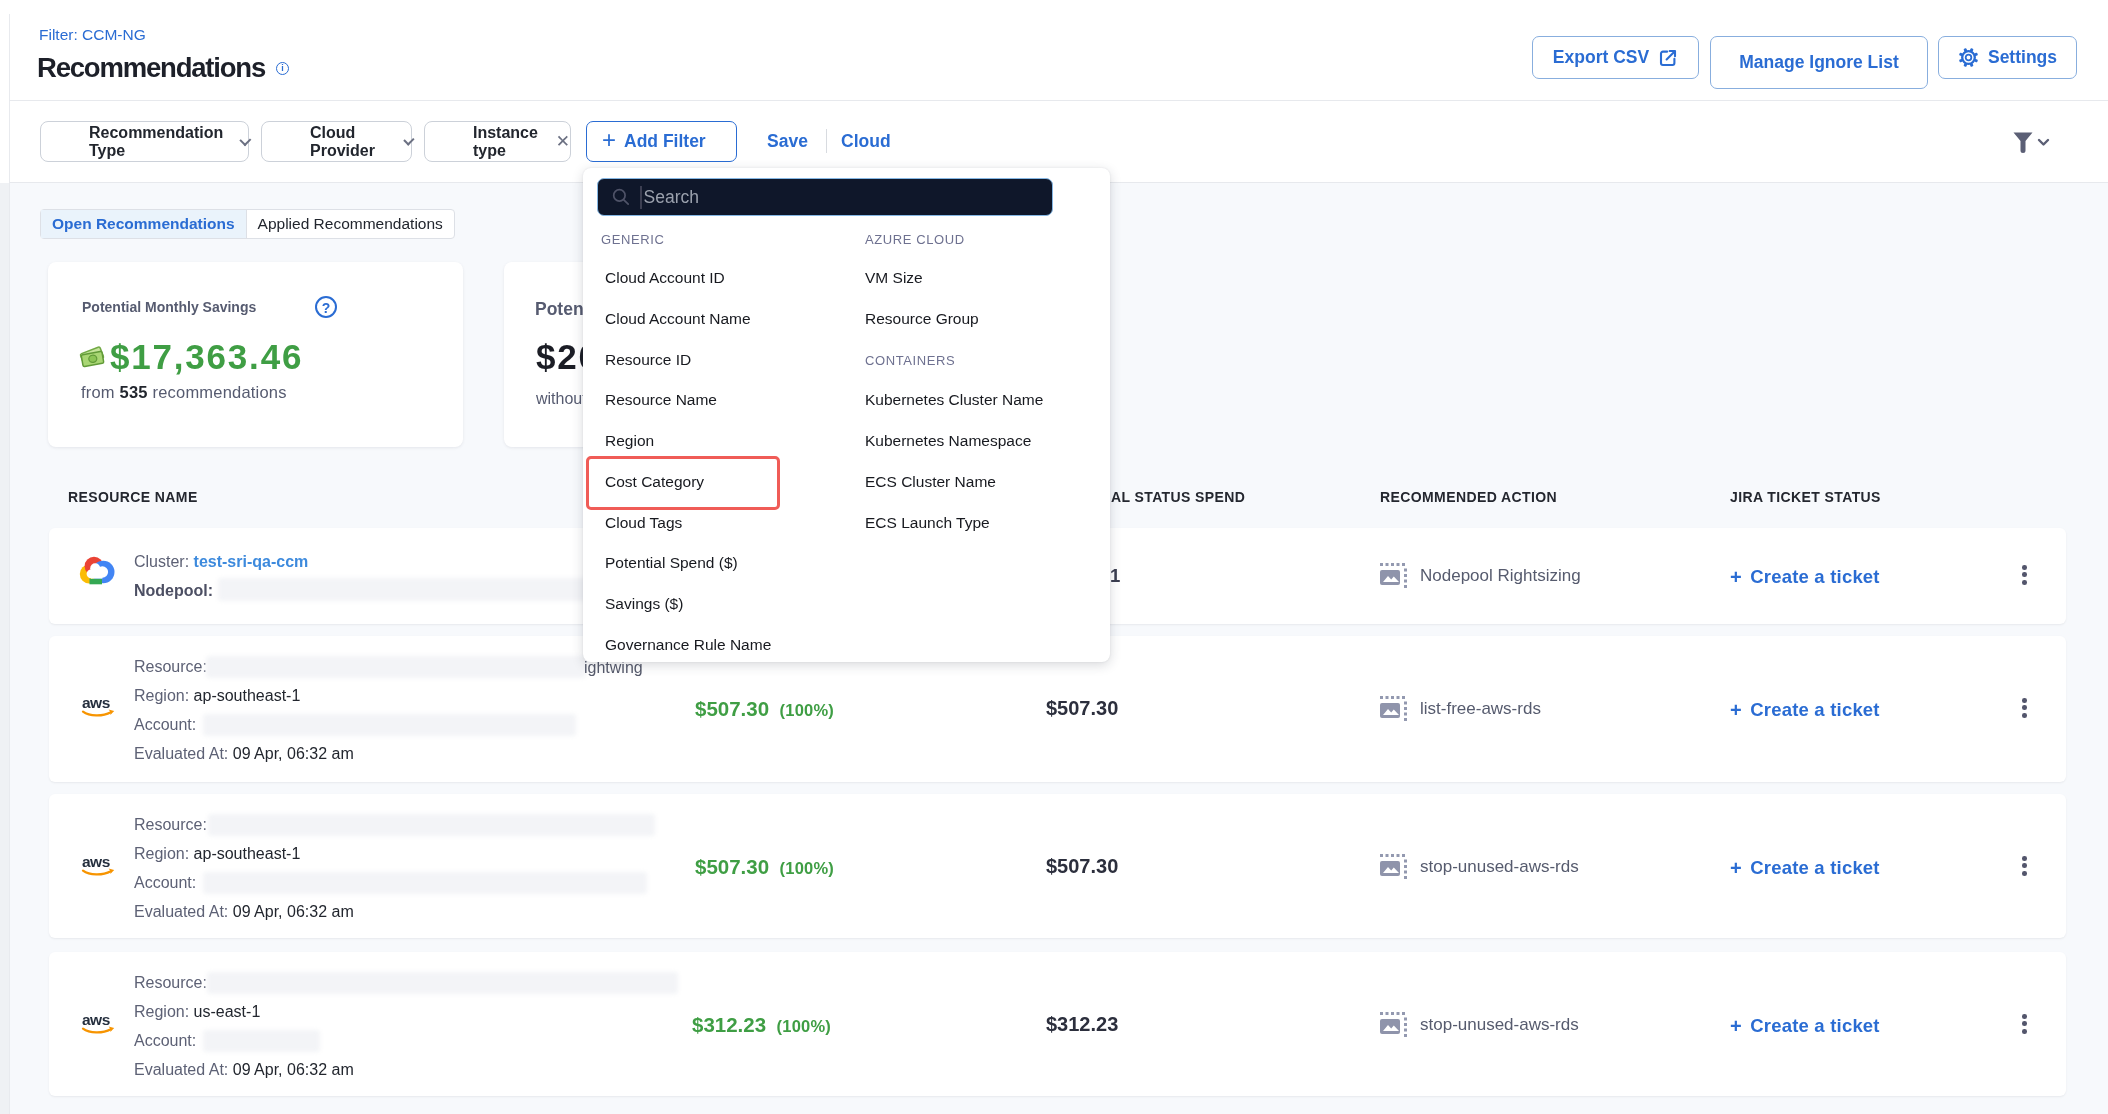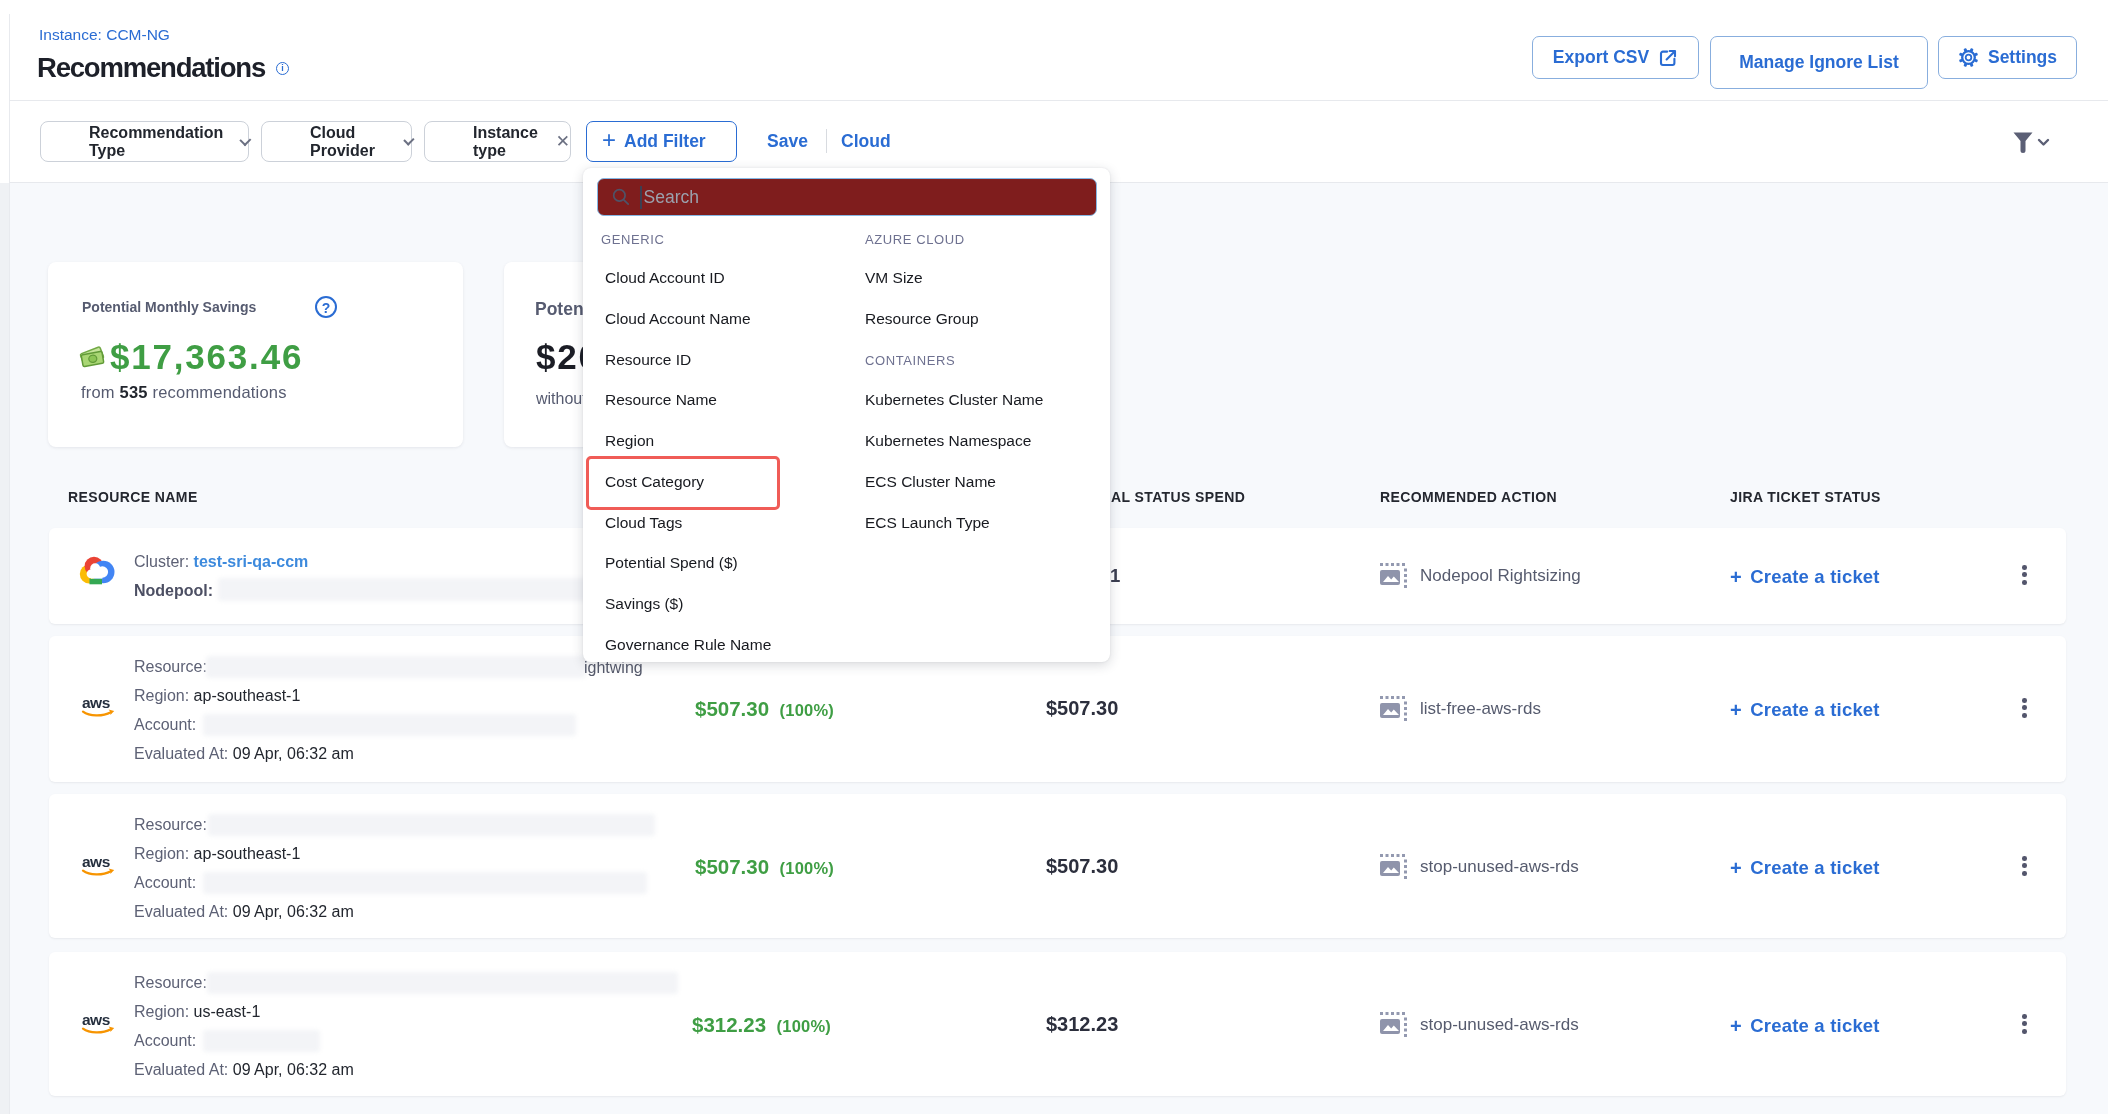--- a/index.html
+++ b/index.html
@@ -37,21 +37,21 @@
 </head>
 <body>
 <div id="page">
 
   <div class="abs" style="left:10px; top:183px; width:2098px; height:931px; background:#f7f9fc;"></div>
   <div class="abs" style="left:0px; top:183px; width:9px; height:931px; background:#eff1f4;"></div>
   <div class="abs" style="left:9px; top:14px; width:1px; height:1100px; background:#e8eaee;"></div>
   <div class="abs" style="left:9px; top:100px; width:2099px; height:1px; background:#e7e9ed;"></div>
   <div class="abs" style="left:9px; top:182px; width:2099px; height:1px; background:#e7e9ed;"></div>
 
-  <div class="abs blue" style="left:39px; top:26px; font-size:15.5px;">Instance: CCM-NG</div>
+  <div class="abs blue" style="left:39px; top:26px; font-size:15.5px;">Filter: CCM-NG</div>
   <div class="abs" style="left:37px; top:52px; font-size:27.5px; font-weight:bold; color:#1d2029; letter-spacing:-1.2px;">Recommendations</div>
   <div class="abs" style="left:276px; top:62px; width:13px; height:13px; border:1.6px solid #2a6cd3; border-radius:50%; color:#2a6cd3; font-size:9px; font-weight:bold; text-align:center; line-height:10px;">i</div>
 
   <div class="btn" style="left:1532px; top:36px; width:167px; height:43px;">Export CSV
     <svg width="20" height="20" viewBox="0 0 20 20">
         <g fill="none" stroke="#2a6cd3" stroke-width="2.1" stroke-linecap="round" stroke-linejoin="round">
           <path d="M9.2 3.6 H4.9 a1.9 1.9 0 0 0 -1.9 1.9 v9.6 a1.9 1.9 0 0 0 1.9 1.9 h9.6 a1.9 1.9 0 0 0 1.9 -1.9 v-4.3"></path>
           <path d="M8.6 11.4 L16.6 3.4"></path>
           <path d="M11.7 3 h5.3 v5.3"></path>
         </g>
@@ -79,20 +79,24 @@
   <div class="chip" style="left:424px; width:147px;">Instance type <span style="color:#6b7082; font-weight:normal; font-size:17px;">✕</span></div>
   <div class="btn" style="left:586px; top:121px; width:151px; height:41px; border-color:#2a6cd3; gap:8px; font-size:17.5px; justify-content:flex-start; padding-left:15px;"><span style="font-size:24px; font-weight:normal; position:relative; top:-1.5px;">+</span> Add Filter</div>
   <div class="abs blue bold" style="left:767px; top:131px; font-size:17.5px;">Save</div>
   <div class="abs" style="left:826px; top:129px; width:1px; height:24px; background:#d8dbe0;"></div>
   <div class="abs blue bold" style="left:841px; top:131px; font-size:17.5px;">Cloud</div>
   <svg class="abs" style="left:2012px; top:131px;" width="40" height="24" viewBox="0 0 40 24">
     <path d="M1.5 1.5 h19 l-7 8.5 v9.5 a2.5 2.5 0 0 1 -5 0 v-9.5 z" fill="#5b5f75"></path>
     <path d="M27 9 l4.5 4.5 L36 9" fill="none" stroke="#5b5f75" stroke-width="2.4" stroke-linecap="round" stroke-linejoin="round"></path>
   </svg>
 
+  <div class="abs" style="left:40px; top:209px; height:30px; border:1px solid #dde0e6; border-radius:4px; background:#fff; display:flex;">
+    <div style="background:#eaf3fb; color:#2a6cd3; font-weight:bold; font-size:15.5px; display:flex; align-items:center; padding:0 11px; border-right:1px solid #dde0e6;">Open Recommendations</div>
+    <div style="color:#22262e; font-size:15.5px; display:flex; align-items:center; padding:0 11px;">Applied Recommendations</div>
+  </div>
 
   <div class="abs" style="left:48px; top:262px; width:415px; height:185px; background:#fff; border-radius:8px; box-shadow:0 1px 3px rgba(96,97,112,0.12);"></div>
   <div class="abs" style="left:504px; top:262px; width:415px; height:185px; background:#fff; border-radius:8px; box-shadow:0 1px 3px rgba(96,97,112,0.12);"></div>
 
   <div class="abs" style="left:82px; top:299px; font-size:14px; font-weight:bold; color:#565b70;">Potential Monthly Savings</div>
   <div class="abs" style="left:315px; top:296px; width:22px; height:22px; border:2px solid #2a6cd3; border-radius:50%; color:#2a6cd3; font-size:14px; font-weight:bold; text-align:center; line-height:21px;">?</div>
   <svg class="abs" style="left:78px; top:342px;" width="28" height="28" viewBox="0 0 28 28">
     <rect x="3.5" y="8" width="21" height="12" rx="1.6" fill="#c5e59a" stroke="#71a945" stroke-width="1.5" transform="rotate(-21 14 14)"></rect>
     <rect x="4" y="11" width="21" height="12" rx="1.6" fill="#a9d674" stroke="#619a38" stroke-width="1.5" transform="rotate(-10 14.5 17)"></rect>
     <ellipse cx="14.8" cy="16.8" rx="4" ry="3.6" fill="#8cc556" stroke="#619a38" stroke-width="1.2" transform="rotate(-10 14.8 16.8)"></ellipse>
@@ -254,21 +258,21 @@
   </svg>
   <div class="actiontxt" style="left:1420px; top:1015px;">stop-unused-aws-rds</div>
   <div class="ticket" style="left:1730px; top:1014px;"><span class="plus">+</span> Create a ticket</div>
   <div class="dots3" style="left:2022px; top:1014px;">
       <i></i>
       <i></i>
       <i></i>
     </div>
 
   <div class="abs" style="left:583px; top:168px; width:527px; height:494px; background:#fff; border-radius:8px; box-shadow:0 3px 12px rgba(40,44,63,0.18), 0 0 2px rgba(40,44,63,0.10); z-index:20;"></div>
-  <div class="abs" style="left:597px; top:178px; width:500px; height:38px; background:#7f1d1d; border:1.5px solid #85b7e4; border-radius:7px; z-index:21; display:flex; align-items:center;">
+  <div class="abs" style="left:597px; top:178px; width:456px; height:38px; background:#0f172a; border:1.5px solid #85b7e4; border-radius:7px; z-index:21; display:flex; align-items:center;">
     <svg style="margin-left:13px;" width="20" height="20" viewBox="0 0 20 20">
         <circle cx="8.4" cy="8.4" r="5.7" fill="none" stroke="#4f5368" stroke-width="1.7"></circle>
         <path d="M12.8 12.8 L17.2 17.2" stroke="#4f5368" stroke-width="1.7" stroke-linecap="round"></path>
       </svg>
     <div style="width:1.5px; height:23px; background:#3c3f52; margin-left:9px;"></div>
     <div style="color:#9ba1ad; font-size:17.5px; margin-left:2px;">Search</div>
   </div>
 
   <div class="dhead" style="left:601px; top:232px; z-index:21;">GENERIC</div>
   <div class="ditem" style="top:269px; z-index:21;">Cloud Account ID</div>

